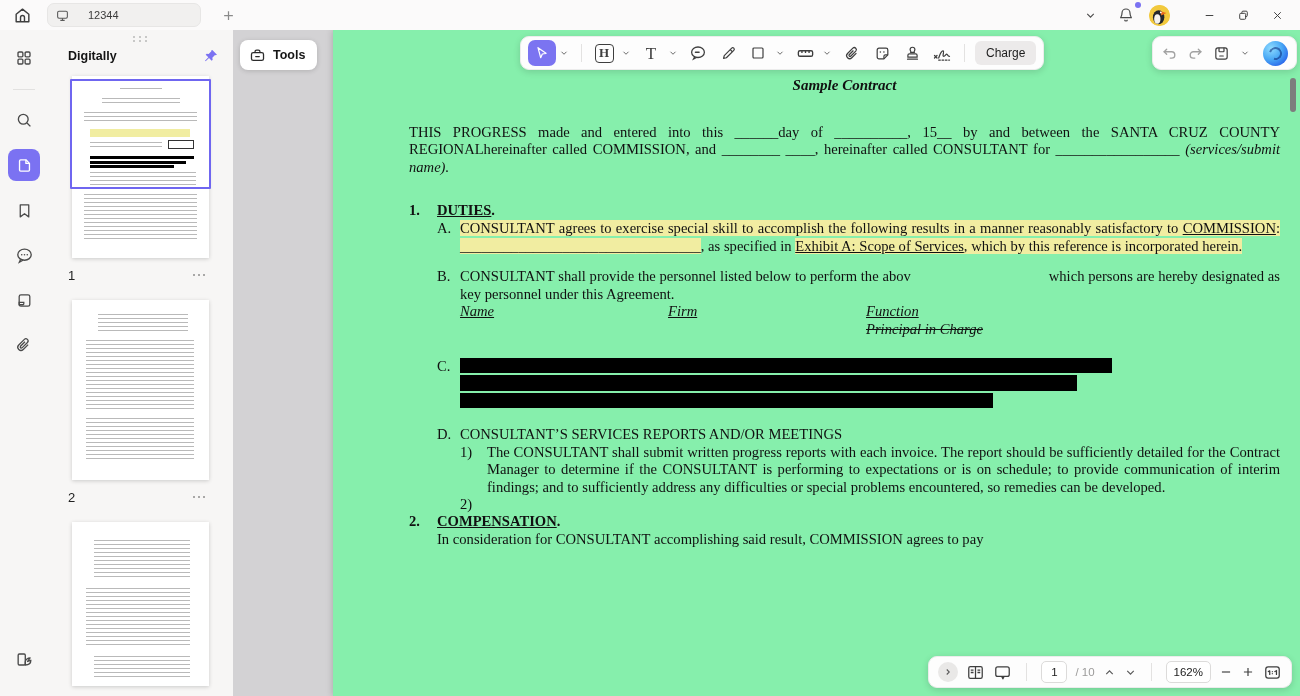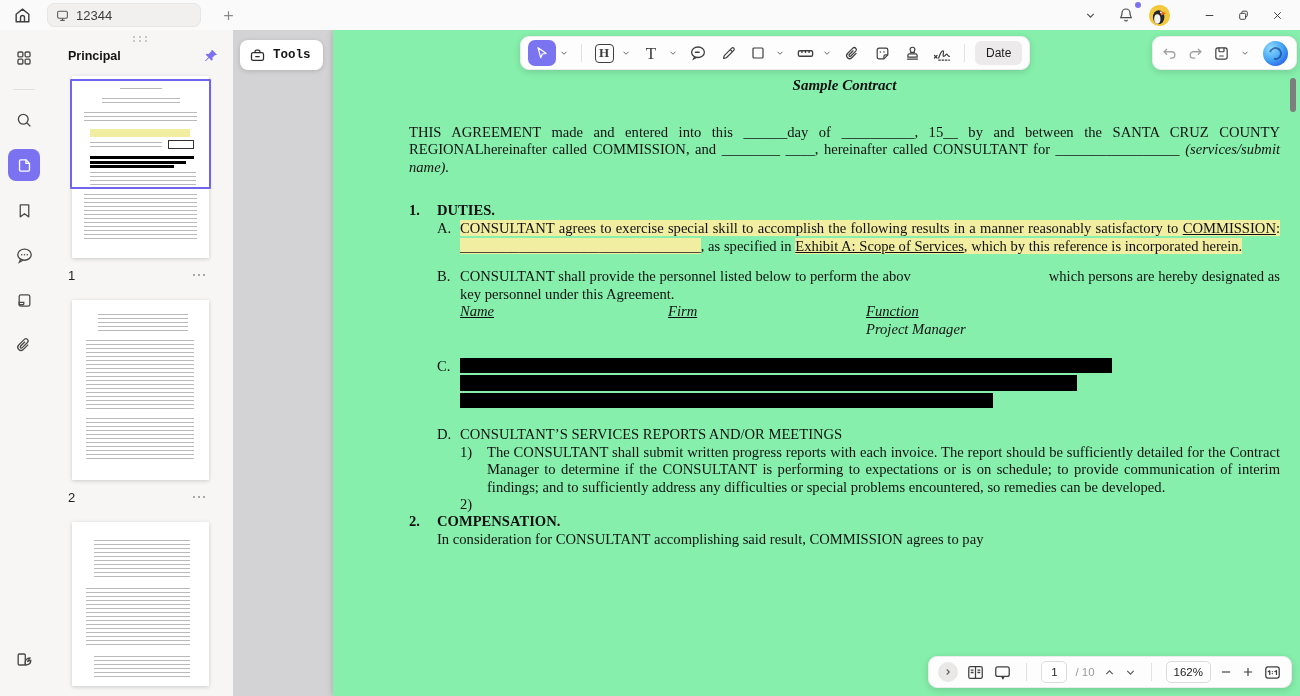--- a/index.html
+++ b/index.html
@@ -6,21 +6,21 @@
   html,body { width:1300px; height:696px; overflow:hidden; }
   body { font-family:"Liberation Sans", sans-serif; background:#fbfafa; position:relative; }
   svg { display:block; }
 
   
   .titlebar { position:absolute; top:0; left:0; width:1300px; height:30px; background:#fbfafa; display:flex; align-items:center; }
   .tb-btn { width:26px; height:24px; display:flex; align-items:center; justify-content:center; border-radius:6px; cursor:default; }
   .home-btn { margin-left:9px; }
   .doc-tab { margin-left:12px; width:154px; height:24px; background:#f1f0ef; border:1px solid #e7e6e5; border-radius:7px; display:flex; align-items:center; padding:0 8px; }
   .doc-tab .ticon { margin-right:7px; }
-  .doc-tab .tlabel { font-size:13px; color:#3c3c3c; }
+  .doc-tab .tlabel { font-size:11px; color:#3c3c3c;margin-left:12px; }
   .plus-btn { margin-left:14px; color:#8a8a8a; }
   .tb-right { margin-left:auto; display:flex; align-items:center; gap:10px; padding-right:8px; }
   .bell-wrap { position:relative; }
   .bell-dot { position:absolute; top:-1px; right:-2px; width:6px; height:6px; border-radius:50%; background:#7b72f2; }
   .avatar { width:21px; height:21px; border-radius:50%; background:#f2c93d; overflow:hidden; position:relative; }
   .win-ctl { display:flex; align-items:center; gap:4px; margin-left:14px; }
   .win-ctl .tb-btn { width:30px; }
 
   
   .main { position:absolute; top:30px; left:0; width:1300px; height:666px; display:flex; }
@@ -45,21 +45,21 @@
   .menu-dots { display:flex; gap:2.5px; padding:4px; }
   .menu-dots i { width:2.5px; height:2.5px; border-radius:50%; background:#8f8e8d; }
   .mini-line { position:absolute; background:repeating-linear-gradient(to bottom,#b9b9b9 0 1px, transparent 1px 4px); }
   .viewport-box { position:absolute; left:-2px; right:-2px; border:2px solid #6f66f0; border-radius:1px; }
 
   
   .canvas { flex:1; background:#d3d2d4; position:relative; overflow:hidden; }
   .page { position:absolute; left:100px; top:0; width:1024px; height:666px; background:#86efac; box-shadow:0 0 7px rgba(0,0,0,.22); }
 
   
-  .tools-fab { position:absolute; top:10px; left:7px; height:30px; background:#fff; border-radius:8px; box-shadow:0 1px 5px rgba(0,0,0,.16); display:flex; align-items:center; padding:0 12px 0 9px; gap:7px;font-family:Liberation Mono, monospace; }
+  .tools-fab { position:absolute; top:10px; left:7px; height:30px; background:#fff; border-radius:8px; box-shadow:0 1px 5px rgba(0,0,0,.16); display:flex; align-items:center; padding:0 12px 0 9px; gap:7px; }
   .tools-fab span { font-size:12.5px; font-weight:bold; color:#161616; }
 
   
   .anno-bar { position:absolute; top:6px; left:287px; height:34px; background:#fdfdfd; border:1px solid #ececec; border-radius:9px; box-shadow:0 2px 7px rgba(0,0,0,.14); display:flex; align-items:center; padding:0 7px; gap:2px; z-index:5; }
   .tool { width:28px; height:26px; border-radius:7px; display:flex; align-items:center; justify-content:center; }
   .tool.active { background:#7b74f1; }
   .chev { width:12px; height:24px; display:flex; align-items:center; justify-content:center; margin-right:3px; }
   .vdiv { width:1px; height:18px; background:#e3e2e1; margin:0 6px; }
   .close-btn { background:#eceaea; border-radius:6px; font-size:12px; color:#1d1d1d; padding:5px 11px; margin-left:2px; }
   .h-glyph { width:19px; height:19px; border:1.4px solid #3e3e3e; border-radius:4px; font-family:"Liberation Serif",serif; font-size:13px; font-weight:bold; color:#3e3e3e; display:flex; align-items:center; justify-content:center; }
@@ -81,21 +81,21 @@
   .zoom-box { height:22px; background:#fff; border:1px solid #dcdbda; border-radius:5px; font-size:11.5px; color:#222; display:flex; align-items:center; justify-content:center; padding:0 7px; }
 
   
   .doc { position:absolute; inset:0; font-family:"Liberation Serif", serif; font-size:14.6px; line-height:17.6px; color:#111; padding:47px 77px 0 76px; }
   .c-title { text-align:center; font-weight:bold; font-style:italic; font-size:15px; }
   .c-no { text-align:center; font-weight:bold; margin-top:18px; }
   .c-head { text-align:center; font-weight:bold; text-decoration:underline; }
   .intro { margin-top:29px; text-align:justify; }
   .sec { margin-top:26px; position:relative; padding-left:28px; }
   .sec .num { position:absolute; left:0; font-weight:bold; }
-  .sec .stitle { font-weight:bold; }
+  .sec .stitle { font-weight:bold; text-decoration:underline; }
   .item { position:relative; padding-left:51px; text-align:justify; }
   .item .lbl { position:absolute; left:28px; }
   .hl { background:#f1eda1; }
   .u { text-decoration:underline; }
   .sig-gap { display:inline-block; width:138px; }
   .cols { position:relative; padding-left:51px; height:17.6px;font-style:italic; }
   .col2 { position:absolute; left:259px; }
   .col3 { position:absolute; left:457px; }
   .strike { text-decoration:line-through; }
   .redact-wrap { margin:19px 0 0 0; position:relative; padding-left:51px; }
@@ -269,21 +269,21 @@
   <div class="thumb-panel">
     <div class="drag-dots">
         <i></i>
         <i></i>
         <i></i>
         <i></i>
         <i></i>
         <i></i>
       </div>
     <div class="panel-head">
-      <span class="panel-title">Principal</span>
+      <span class="panel-title">Digitally</span>
       <span>
         <svg width="16" height="16" viewBox="0 0 24 24" fill="#7b72f2">
             <path d="M14 3l7 7-2 1-1-.5-4 4 .5 3-1.5 1.5-4-4L4 20l-1-1 5-5-4-4L5.5 8.5 8.5 9l4-4-.5-1z"></path>
           </svg>
       </span>
     </div>
     <div class="thumb-list">
 
       <div class="thumb-card" style="height:182px;">
         <div class="viewport-box" style="top:3px; height:110px;"></div>
@@ -340,41 +340,41 @@
             <path d="M9.5 13.5h5" stroke-linecap="round"></path>
           </svg>
       </span>
       <span>Tools</span>
     </div>
 
     <div class="page">
       <div class="doc">
         <div class="c-title">Sample Contract</div>
 
-        <div class="intro"><span>THIS AGREEMENT made and entered into this ______day of __________, 15__  by and between the SANTA CRUZ COUNTY REGIONALhereinafter called COMMISSION, and ________ ____, hereinafter called CONSULTANT for _________________ </span><i>(services/submit name).</i></div>
+        <div class="intro"><span>THIS PROGRESS made and entered into this ______day of __________, 15__  by and between the SANTA CRUZ COUNTY REGIONALhereinafter called COMMISSION, and ________ ____, hereinafter called CONSULTANT for _________________ </span><i>(services/submit name).</i></div>
 
         <div class="sec">
           <span class="num">1.</span><span class="stitle">DUTIES</span><b>.</b>
         </div>
 
         <div class="item">
           <span class="lbl">A.</span><span class="hl">CONSULTANT agrees to exercise special skill to accomplish the following results in a manner reasonably satisfactory to </span><span class="hl u">COMMISSION</span><span class="hl">: </span><span class="hl">_________________________________</span><span>, as specified in </span><span class="hl u">Exhibit A: Scope of Services</span><span class="hl">, which by this reference is incorporated herein.</span>
         </div>
 
         <div class="item" style="margin-top:13px;">
           <span class="lbl">B.</span><span>CONSULTANT shall provide the personnel listed below to perform the abov</span><span class="sig-gap"></span><span>which persons are hereby designated as key personnel under this Agreement.</span>
         </div>
 
         <div class="cols">
           <span class="u">Name</span>
           <span class="col2 u">Firm</span>
           <span class="col3 u">Function</span>
         </div>
         <div class="cols">
-          <span class="col3">Project Manager</span>
+          <span class="col3 strike">Principal in Charge</span>
         </div>
 
         <div class="redact-wrap">
           <span class="lbl">C.</span>
           <div class="bar" style="width:652px;"></div>
           <div class="bar" style="width:617px;"></div>
           <div class="bar" style="width:533px;"></div>
         </div>
 
         <div class="item dsec">
@@ -497,21 +497,21 @@
       <div class="tool">
         <span>
           <svg width="20" height="20" viewBox="0 0 24 24" fill="none" stroke="#3e3e3e" stroke-width="1.5" stroke-linecap="round">
               <path d="M3 15l3 3M6 15l-3 3"></path>
               <path d="M8 18c2-6 4-9 5.5-8.5S12 16 14 16s2.5-3 4-2.5c1 .4.5 2.5 3 2.5"></path>
               <path d="M8 20.5h13" stroke-dasharray="2 2"></path>
             </svg>
         </span>
       </div>
       <div class="vdiv"></div>
-      <div class="close-btn">Date</div>
+      <div class="close-btn">Charge</div>
     </div>
 
     <div class="edit-bar">
       <span>
         <svg width="17" height="17" viewBox="0 0 24 24" fill="none" stroke="#a2a2a2" stroke-width="1.9" stroke-linecap="round">
             <path d="M8 6 4.5 9.5 8 13"></path>
             <path d="M4.5 9.5H15a4.5 4.5 0 0 1 0 9h-2"></path>
           </svg>
       </span>
       <span>

